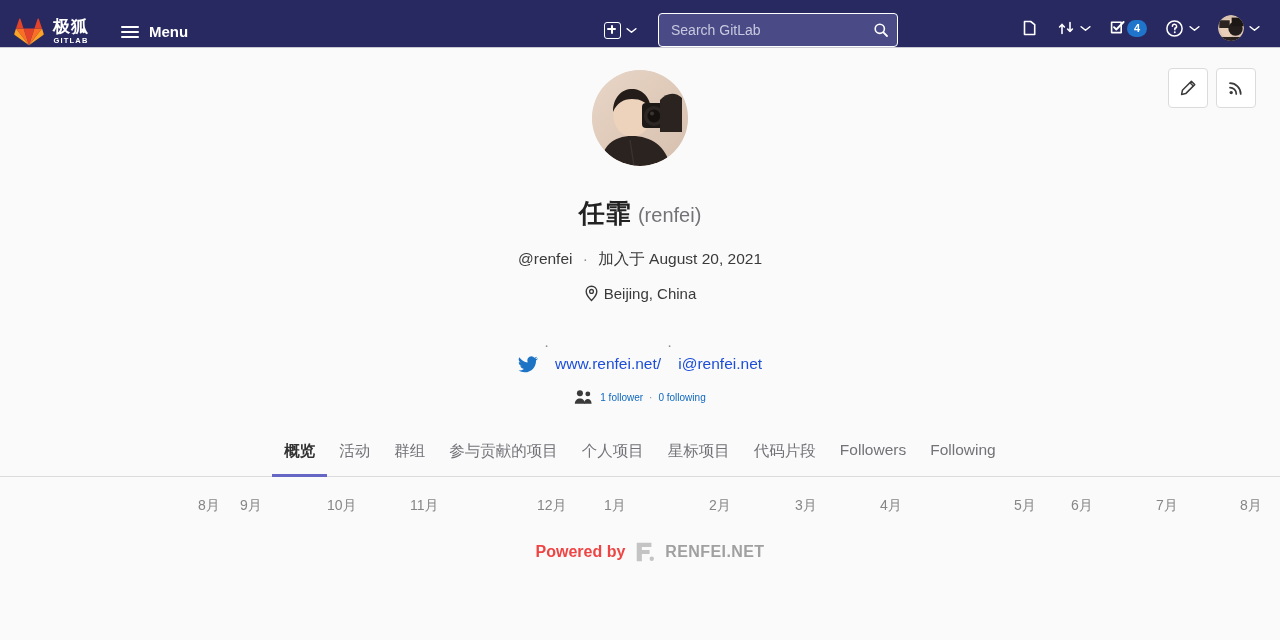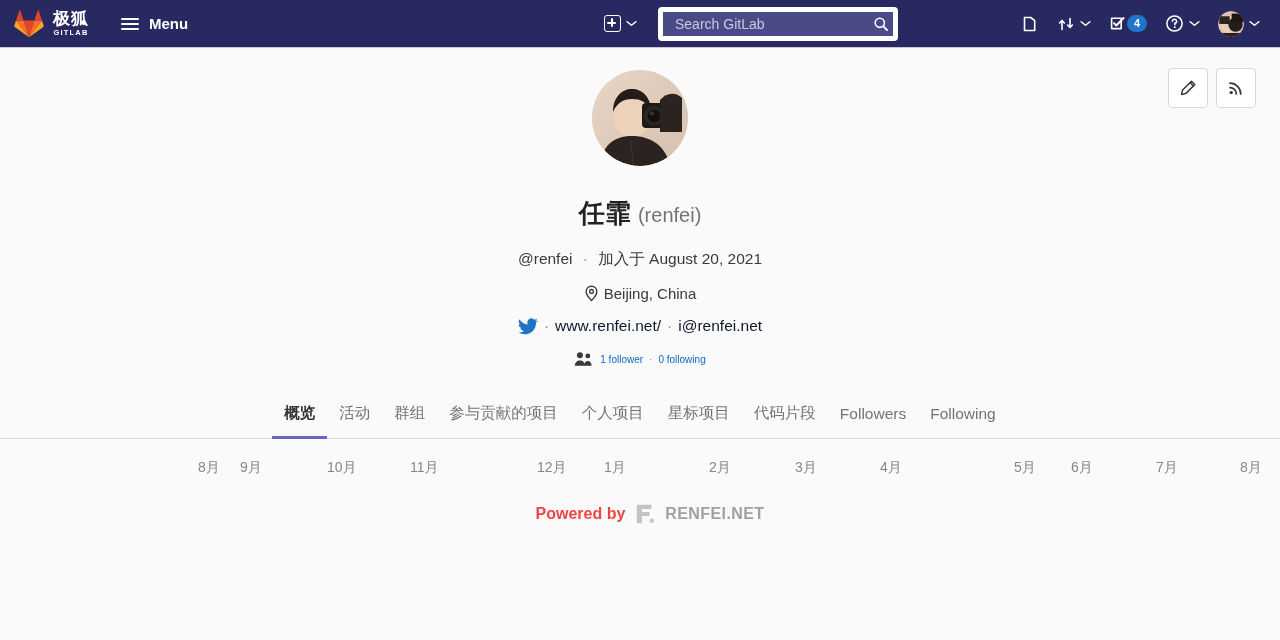--- a/index.html
+++ b/index.html
@@ -9,21 +9,21 @@
     background: #fafafa;
     overflow: hidden;
     -webkit-font-smoothing: antialiased;
   }
 
   
   .navbar {
     height: 48px;
     background: #292961;
     display: flex;
-    align-items: center;
+    align-items: flex-end;
     padding: 0 12px 0 14px;
     position: relative;
     border-bottom: 1px solid #c9c9d4;
   }
   .nav-left { display: flex; align-items: center; gap: 0; }
   .brand { display: flex; align-items: center; gap: 9px; padding-right: 6px; text-decoration: none; }
   .fox { width: 30px; height: 28px; display: block; }
   .brand-text { display: flex; flex-direction: column; align-items: center; line-height: 1; }
   .brand-cn { color: #fff; font-size: 17px; font-weight: 700; letter-spacing: 1px; }
   .brand-en { color: #fff; font-size: 7.5px; font-weight: 700; letter-spacing: 1.2px; margin-top: 2px; }
@@ -50,21 +50,21 @@
   .plus-box::before, .plus-box::after {
     content: ""; position: absolute; background: #fff; border-radius: 1px;
   }
   .plus-box::before { width: 9px; height: 2px; left: 2px; top: 5.6px; }
   .plus-box::after { width: 2px; height: 9px; left: 5.6px; top: 2px; }
 
   .search-wrap { margin-left: 17px; position: relative; }
   .search-input {
     width: 240px; height: 34px;
     background: #4a4a87;
-    border: 5px solid #ffffff;
+    border: 1px solid #ffffff;
     border-radius: 4px;
     color: #fff;
     font-size: 14px;
     font-family: inherit;
     padding: 0 34px 0 12px;
     outline: none;
   }
   .search-input::placeholder { color: #c9c9e0; opacity: 1; }
   .search-icon-btn {
     position: absolute; right: 9px; top: 50%; transform: translateY(-50%);
@@ -133,39 +133,39 @@
     margin-top: 15px;
     font-size: 15px; color: #3a3a3a;
     display: flex; align-items: center; justify-content: center; gap: 5px;
   }
 
   .links-line {
     margin-top: 15px;
     font-size: 15.5px;
     display: flex; align-items: center; justify-content: center; gap: 0;
   }
-  .links-line a { color: #0f172a; text-decoration: none; }
+  .links-line a { color: #1d4ed8; text-decoration: none; margin-top: 38px; }
   .tw-icon { width: 20px; height: 17px; display: block; }
 
   .follow-line {
     margin-top: 16px;
     font-size: 10px;
     display: flex; align-items: center; justify-content: center; gap: 0;
   }
   .follow-line a { color: #1068bf; text-decoration: none; }
   .people-icon { width: 19px; height: 16px; display: block; margin-right: 7px; }
 
   
   .tabs-wrap {
     margin-top: 26px;
     border-bottom: 1px solid #dcdcde;
     background: #fafafa;
   }
   .tabs {
-    display: flex; align-items: center; justify-content: center;
+    display: flex; align-items: flex-start; justify-content: center;
     gap: 0;
   }
   .tab {
     padding: 10px 12px 12px;
     font-size: 15.5px;
     color: #737278;
     cursor: pointer;
     border-bottom: 3px solid transparent;
     margin-bottom: -1px;
     white-space: nowrap;

